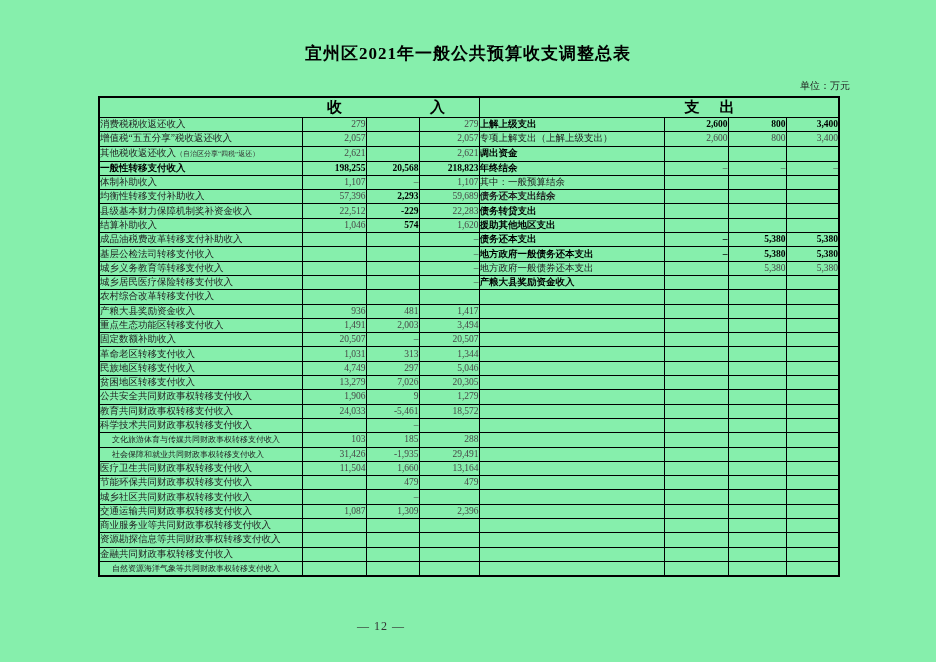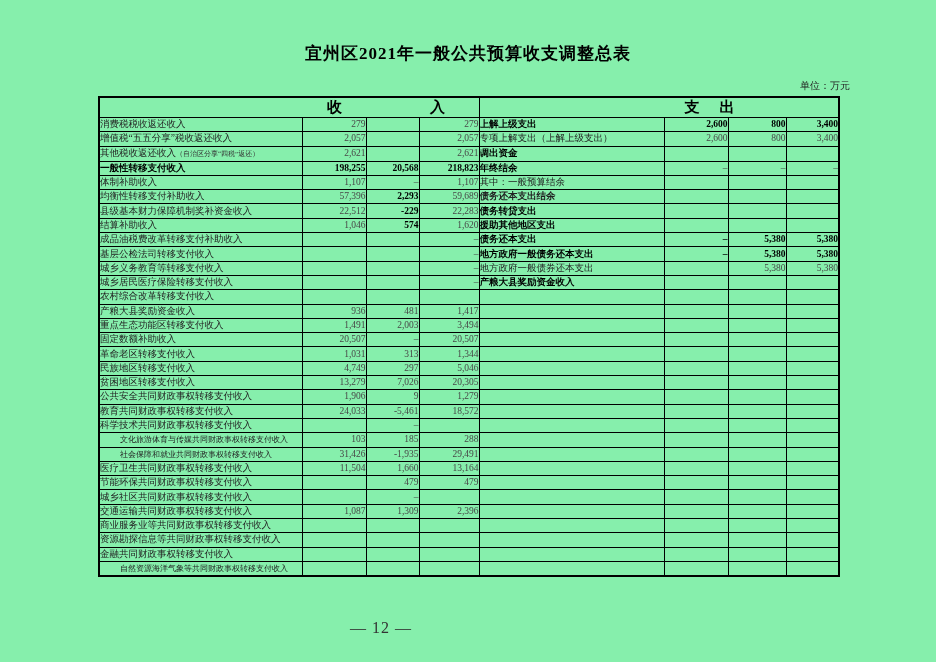--- a/index.html
+++ b/index.html
@@ -41,29 +41,29 @@
     font-size:9.5px;color:#222;white-space:nowrap;
     text-align:left;line-height:13px;
   }
   td.label.bold{font-weight:700;color:#000;}
   td.label .note{font-size:7px;color:#333;}
   td.label.small{font-size:8px;}
   td.ind0{padding-left:3px;}
   td.ind1{padding-left:17px;}
   td.ind2{padding-left:31px;}
   td.ind3{padding-left:46px;font-weight:bold;}
-  td.label.small.ind1{padding-left:20px;}
+  td.label.small.ind1{padding-left:12px;}
   td.val{
     font-size:9.5px;color:#474747;text-align:right;
     padding-right:7px;white-space:nowrap;line-height:13px;
   }
   td.val.bold{font-weight:700;color:#000;}
   .page-number{
     position:absolute;top:619px;left:0;width:762px;
-    text-align:center;font-size:16px;color:#333;letter-spacing:1px;
+    text-align:center;font-size:12px;color:#333;letter-spacing:1px;
   }
 </style>
 </head>
 <body>
 
 <div class="page">
 
   <div class="doc-title">宜州区2021年一般公共预算收支调整总表</div>
 
   <div class="unit-label">单位：万元</div>

